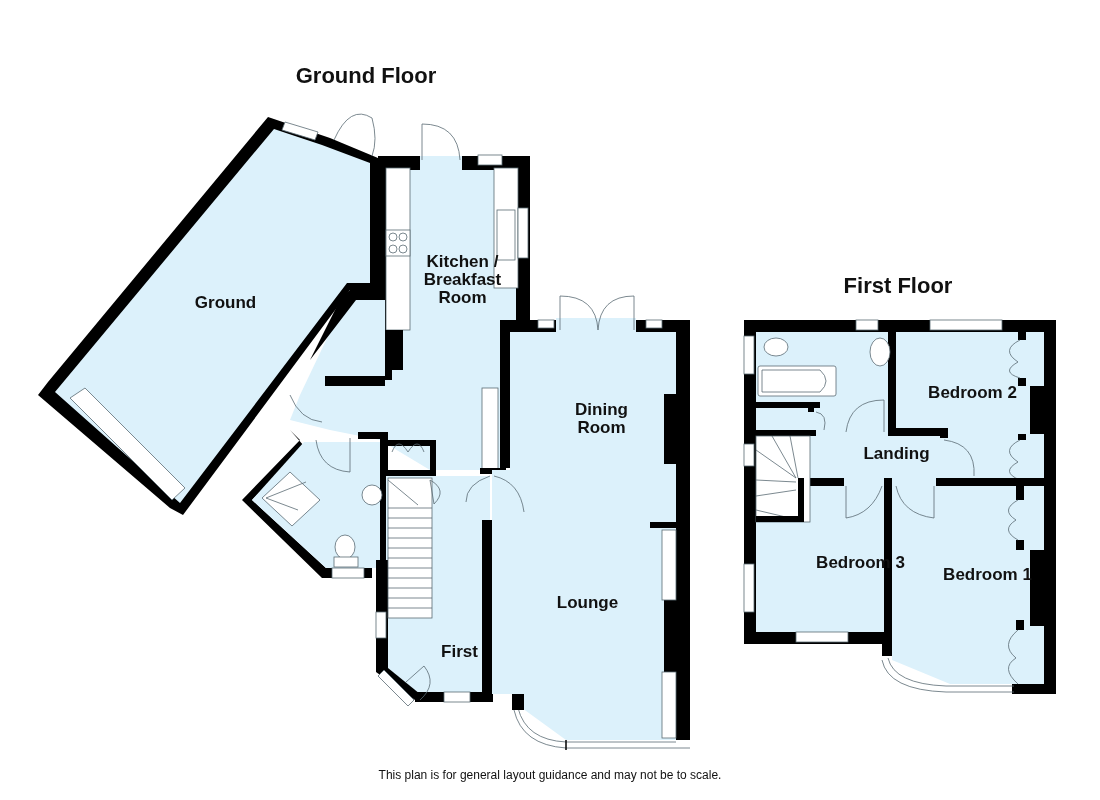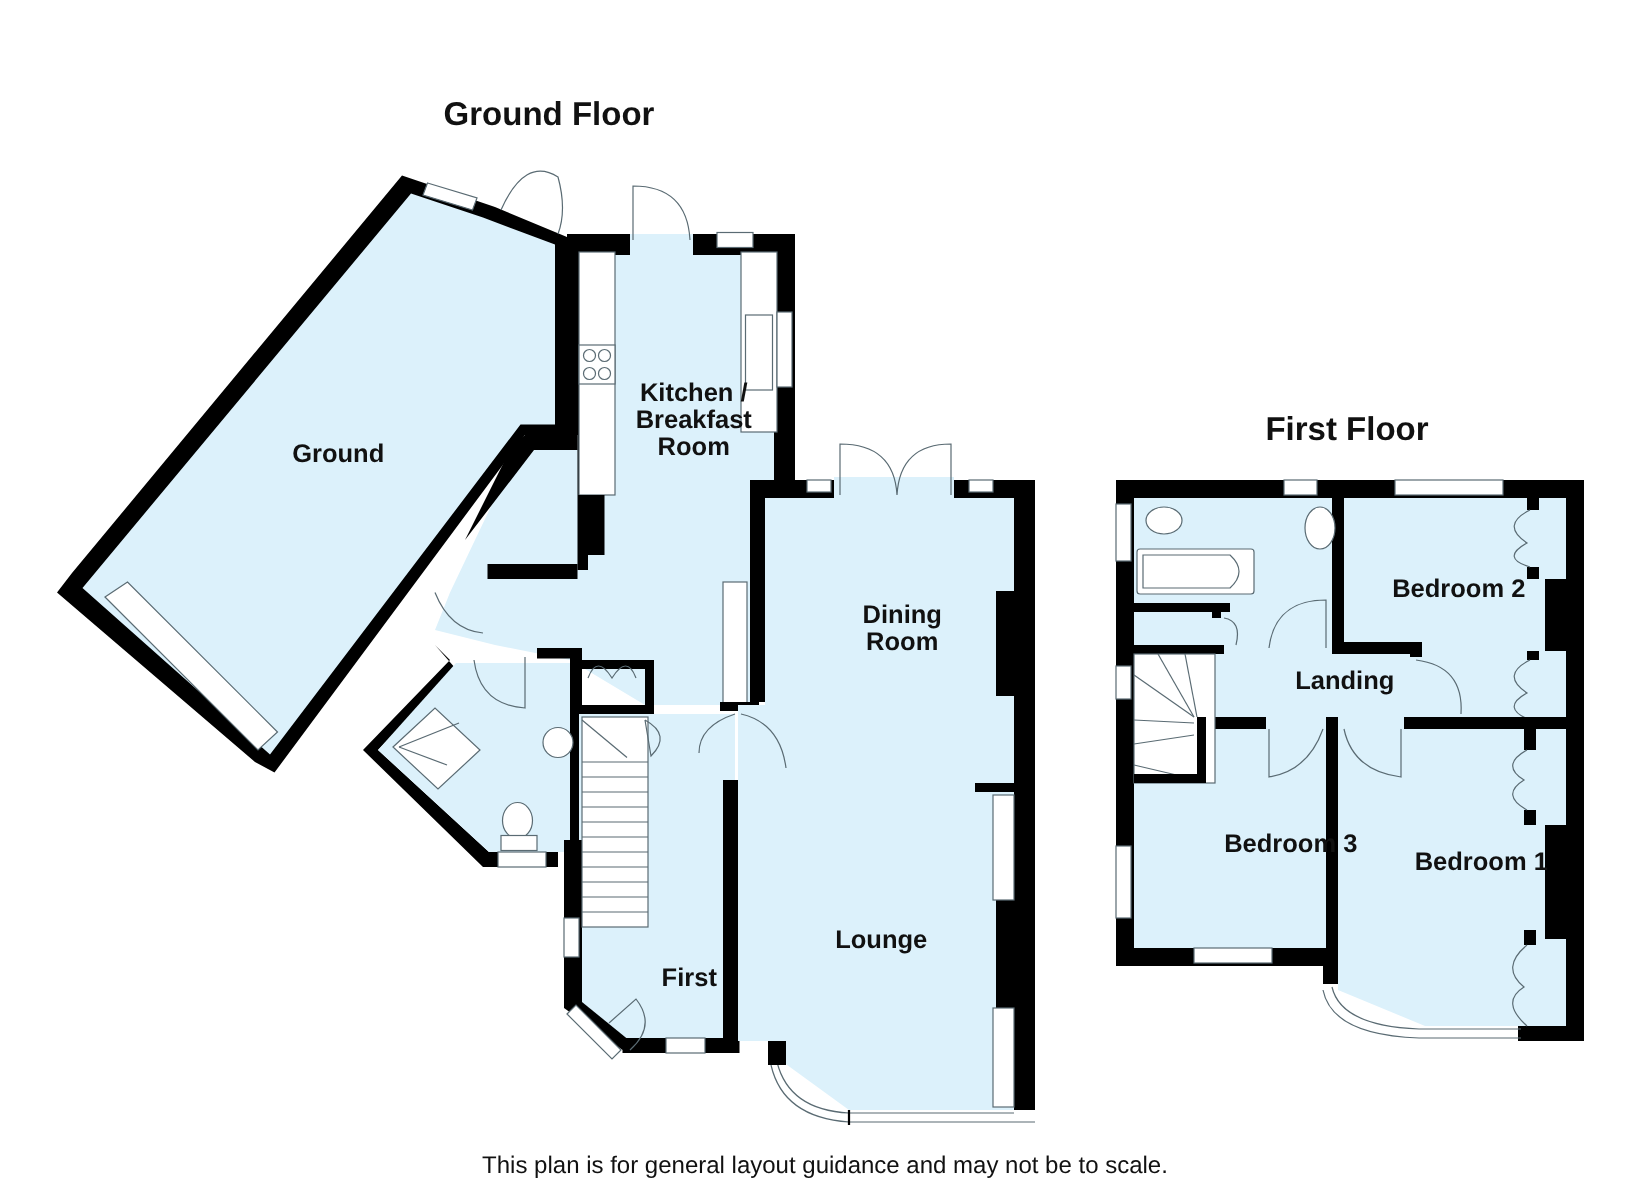--- a/index.html
+++ b/index.html
@@ -6,21 +6,21 @@
   body { width:1100px; height:800px; position:relative; overflow:hidden; font-family:"Liberation Sans", sans-serif; }
   svg { position:absolute; left:0; top:0; }
   .room { fill:#dcf1fb; }
   .wall { fill:#000000; }
   .thin { fill:none; stroke:#5a6b73; stroke-width:0.8; }
   .fix { fill:#ffffff; stroke:#5a6b73; stroke-width:0.8; }
   .win { fill:#ffffff; stroke:#5a6b73; stroke-width:0.8; }
   .label { position:absolute; font-family:"Liberation Sans", sans-serif; font-weight:bold; color:#111; text-align:center; line-height:1.05; white-space:nowrap; transform:translate(-50%,-50%); }
   .room-label { font-size:17px;padding-left:25px; }
   .floor-title { font-size:22px; }
-  .footer { position:absolute; left:0; width:1100px; text-align:center; font-size:16px; color:#111; line-height:1.25; top:768px; font-weight:normal; }
+  .footer { position:absolute; left:0; width:1100px; text-align:center; font-size:12px; color:#111; line-height:1.25; top:768px; font-weight:normal; }
 </style>
 </head>
 <body>
 
 <svg width="1100" height="800" viewBox="0 0 1100 800">
 
   <g>
 
     <g>
       <polygon class="wall" points="268,117 330,138 378,158 378,290 350,290 183,515 170,508 38,395 48,382"></polygon>
@@ -231,21 +231,21 @@
 <div class="label room-label" style="left:213px;top:303px;">Ground</div>
 <div class="label room-label" style="left:450px;top:280px;">
   <div>Kitchen /</div>
   <div>Breakfast</div>
   <div>Room</div>
 </div>
 <div class="label room-label" style="left:589px;top:419px;">
   <div>Dining</div>
   <div>Room</div>
 </div>
-<div class="label room-label" style="left:575px;top:603px;margin-top:24px;">Lounge</div>
+<div class="label room-label" style="left:575px;top:603px;">Lounge</div>
 <div class="label room-label" style="left:447px;top:652px;">First</div>
 
 <div class="label room-label" style="left:960px;top:393px;text-align:center;">Bedroom 2</div>
 <div class="label room-label" style="left:866px;top:454px;margin-left:18px;">Landing</div>
 <div class="label room-label" style="left:848px;top:563px;">Bedroom 3</div>
 <div class="label room-label" style="left:960px;top:575px;margin-left:15px;">Bedroom 1</div>
 
 <div class="footer">
   <div>This plan is for general layout guidance and may not be to scale.</div>
 </div>

